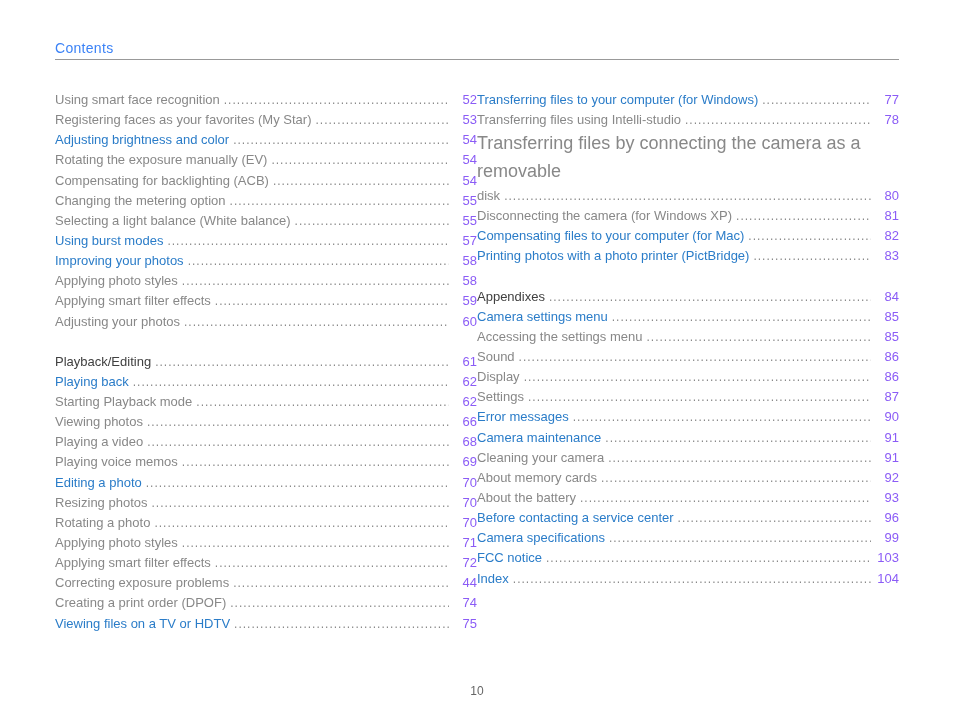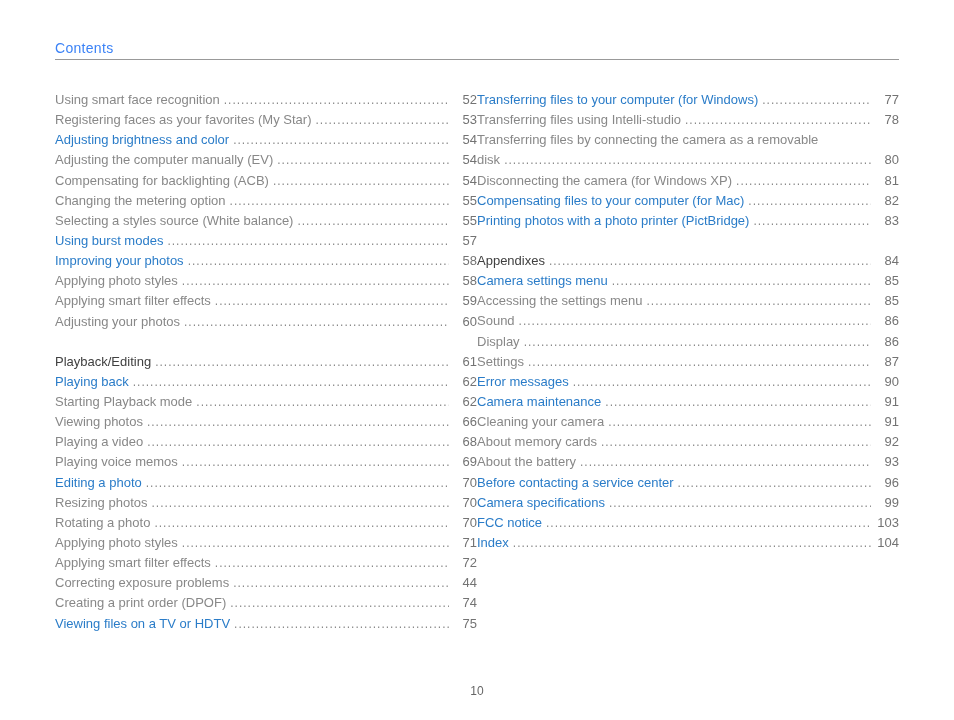--- a/index.html
+++ b/index.html
@@ -7,24 +7,24 @@
   .page{padding:40px 55px 30px 55px;position:relative;height:100%}
   .header-title{font-size:14px;color:#3b82f6;font-weight:300;letter-spacing:.3px}
   .rule{height:1px;background:#999;margin-top:3px;margin-bottom:30px}
   .columns{display:flex;}
   .col{flex:1;min-width:0}
   .toc-line{display:flex;align-items:baseline;font-size:13px;line-height:1.55;color:#888}
   .toc-line .title{white-space:nowrap}
   .toc-line.link .title{color:#2a7cc8}
   .toc-line.heading .title{color:#404040}
   .toc-line .dots{flex:1;overflow:hidden;white-space:nowrap;color:#888;letter-spacing:1px;padding:0 4px;font-size:12px}
-  .toc-line .page-no{color:#737373;white-space:nowrap;padding-left:4px;min-width:28px;text-align:right}
+  .toc-line .page-no{color:#8b5cf6;white-space:nowrap;padding-left:4px;min-width:28px;text-align:right}
   .toc-gap{height:20px}
   .footer-pg{position:absolute;bottom:22px;left:0;right:0;text-align:center;font-size:12px;color:#666}
-  .wrap-line{font-size:13px;line-height:1.55;color:#888}
+  .wrap-line{font-size:18px;line-height:1.55;color:#888}
 </style>
 </head>
 <body>
 
 <div class="page">
   <div class="header-title">Contents</div>
   <div class="rule"></div>
   <div class="columns">
     <div class="col" id="left-col">
         <div class="toc-line ">
@@ -36,36 +36,36 @@
           <span class="title">Registering faces as your favorites (My Star)</span>
           <span class="dots"> ........................................................................................................................................................................................................</span>
           <span class="page-no">53</span>
         </div>
         <div class="toc-line link">
           <span class="title">Adjusting brightness and color</span>
           <span class="dots"> ........................................................................................................................................................................................................</span>
           <span class="page-no">54</span>
         </div>
         <div class="toc-line ">
-          <span class="title">Adjusting the computer manually (EV)</span>
+          <span class="title">Rotating the exposure manually (EV)</span>
           <span class="dots"> ........................................................................................................................................................................................................</span>
           <span class="page-no">54</span>
         </div>
         <div class="toc-line ">
           <span class="title">Compensating for backlighting (ACB)</span>
           <span class="dots"> ........................................................................................................................................................................................................</span>
           <span class="page-no">54</span>
         </div>
         <div class="toc-line ">
           <span class="title">Changing the metering option</span>
           <span class="dots"> ........................................................................................................................................................................................................</span>
           <span class="page-no">55</span>
         </div>
         <div class="toc-line ">
-          <span class="title">Selecting a styles source (White balance)</span>
+          <span class="title">Selecting a light balance (White balance)</span>
           <span class="dots"> ........................................................................................................................................................................................................</span>
           <span class="page-no">55</span>
         </div>
         <div class="toc-line link">
           <span class="title">Using burst modes</span>
           <span class="dots"> ........................................................................................................................................................................................................</span>
           <span class="page-no">57</span>
         </div>
         <div class="toc-line link">
           <span class="title">Improving your photos</span>

